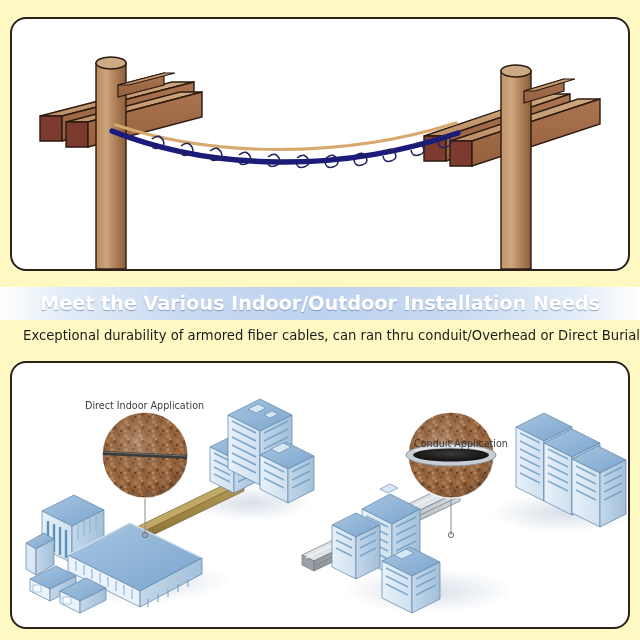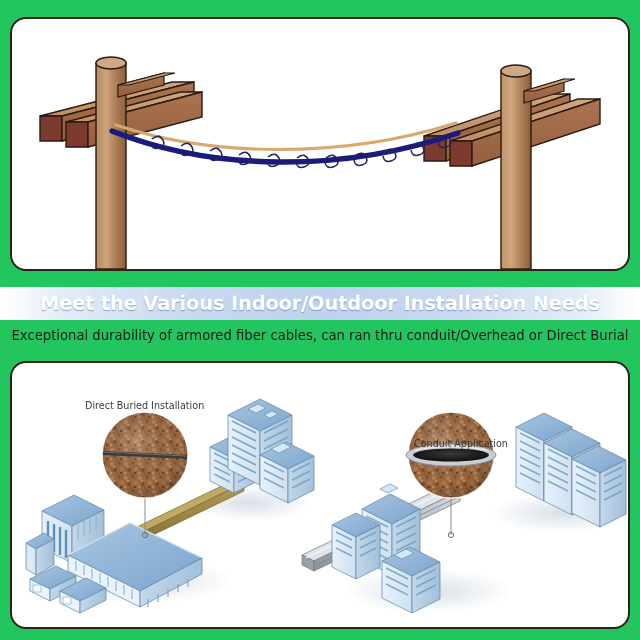--- a/index.html
+++ b/index.html
@@ -12,21 +12,21 @@
     width: 640px;
     height: 640px;
     overflow: hidden;
     font-family: "Liberation Sans", sans-serif;
     position: relative;
   }
   #page {
     position: relative;
     width: 640px;
     height: 640px;
-    background: #22c55e;
+    background: #fef9c3;
   }
 
   
   .panel {
     position: absolute;
     background: #ffffff;
     border: 2px solid #2e211a;
     border-radius: 16px;
     box-sizing: border-box;
     overflow: hidden;
@@ -75,21 +75,21 @@
     color: #ffffff;
     text-shadow: 0px 1px 1px rgba(70,100,150,0.55),
                  0px -1px 0px rgba(255,255,255,0.25);
     white-space: nowrap;
   }
   #subtitle {
     position: absolute;
     left: 0;
     top: 328px;
     width: 640px;
-    text-align: center;
+    text-align: right;
     font-family: "DejaVu Sans", sans-serif;
     font-size: 13.2px;
     color: #1b1b1b;
     white-space: nowrap;
   }
 
   
   .scene-label {
     position: absolute;
     font-family: "DejaVu Sans", sans-serif;
@@ -534,17 +534,17 @@
           <g>
             <ellipse cx="131" cy="92" rx="45" ry="11" fill="#c8ced4" stroke="#8d949b" stroke-width="1"></ellipse>
             <ellipse cx="131" cy="92" rx="38" ry="6.6" fill="url(#conduitHole)"></ellipse>
             <path d="M 95,87 q 36,-7 72,0" fill="none" stroke="#eef1f4" stroke-width="1.6" opacity="0.85"></path>
           </g>
         </g>
       </g>
     </svg>
   </div>
 
-  <div class="scene-label nosel" id="label-direct-buried">Direct Buried Installation</div>
+  <div class="scene-label nosel" id="label-direct-buried">Direct Indoor Application</div>
 
   <div class="scene-label nosel" id="label-conduit">Conduit Application</div>
 
 </div>
 
 </body></html>

